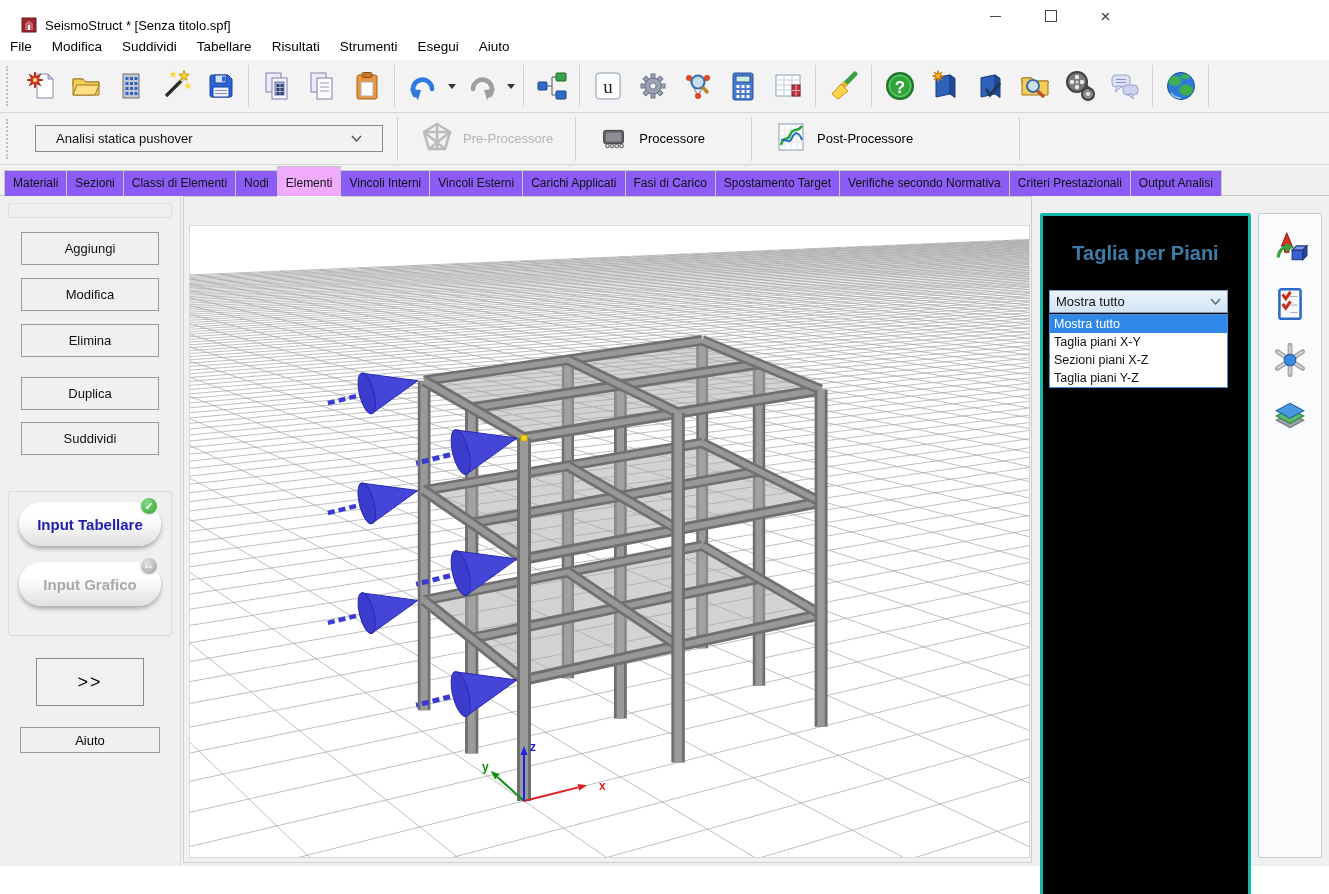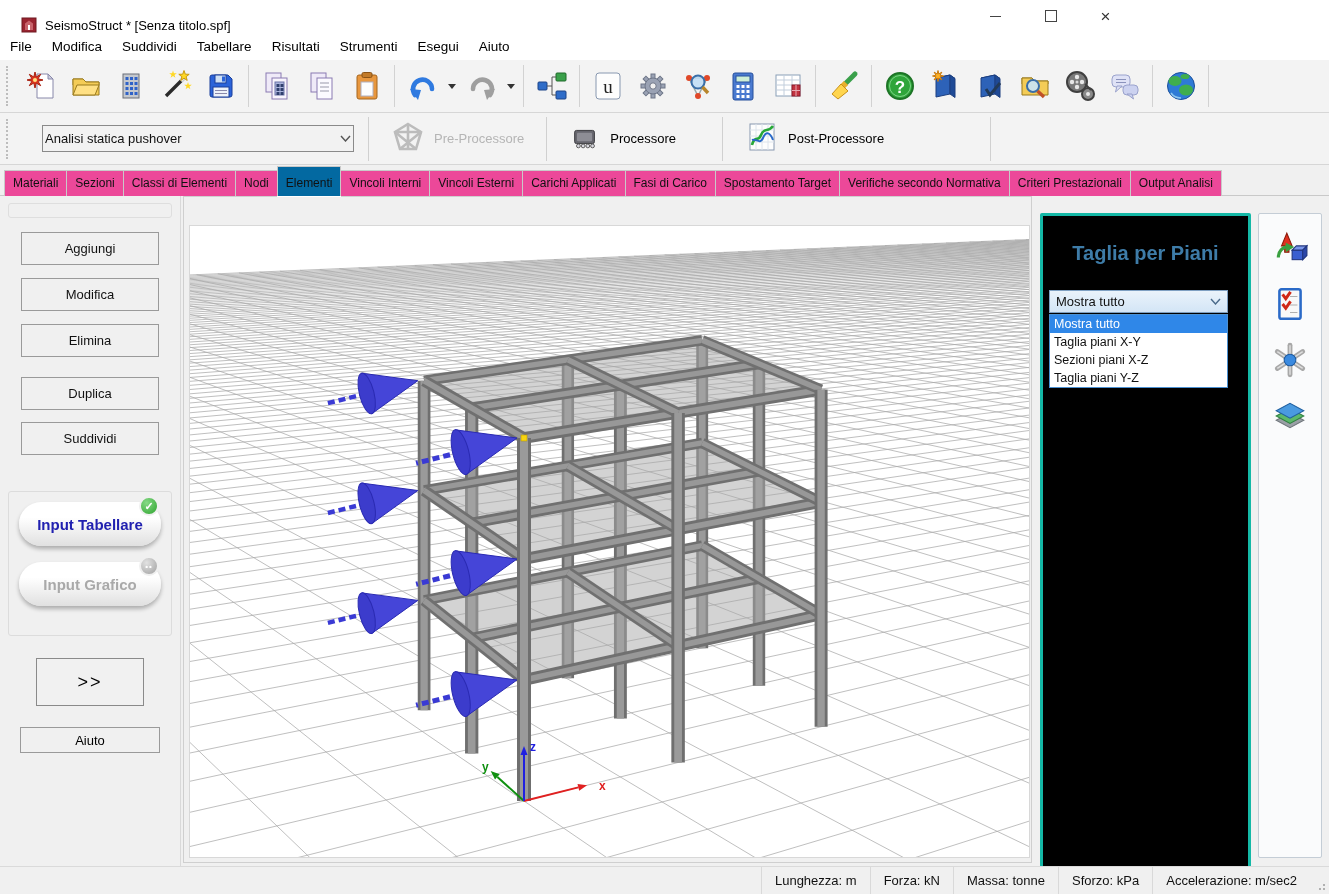--- a/index.html
+++ b/index.html
@@ -30,33 +30,33 @@
   .tsep{width:1px;height:42px;background:#d2d2d2;margin:0 5px;flex:0 0 auto;}
   .tbtn{width:45px;height:46px;background:transparent;border:none;display:flex;align-items:center;
         justify-content:center;padding:0;flex:0 0 auto;}
   .tbtn svg{display:block;}
   .caret-btn{width:14px;height:46px;display:flex;align-items:center;justify-content:center;border:none;background:transparent;padding:0;}
   .caret{width:0;height:0;border-left:4px solid transparent;border-right:4px solid transparent;border-top:5px solid #333;}
 
   .toolbar2{position:absolute;left:0;top:113px;width:1329px;height:52px;background:#f3f3f3;
             border-bottom:1px solid #d6d6d6;display:flex;align-items:center;padding-left:4px;box-sizing:border-box;}
   .combo1{width:306px;height:25px;background:#f2f2f2;border:1px solid #8a8a8a;display:flex;
-          align-items:center;justify-content:space-between;padding:0 2px;font-size:13px;margin-left:24px;}
+          align-items:center;justify-content:space-between;padding:0 20px;font-size:13px;margin-left:17px;}
   .procbtn{display:flex;align-items:center;gap:9px;padding:0 16px;font-size:13px;background:transparent;border:none;height:46px;}
   .procbtn .plabel{white-space:nowrap;}
   .procbtn.disabled .plabel{color:#b5b5b5;}
   .t2sep{width:1px;height:44px;background:#d0d0d0;margin:0 6px;}
 
   
   .tabbar{position:absolute;left:0;top:165px;width:1329px;height:31px;background:#f0f0f0;
           display:flex;align-items:flex-end;padding-left:4px;box-sizing:border-box;
           box-shadow:inset 0 -1px 0 #c9c9c9;}
-  .tab{padding:5px 8px 6px;background:#ec4899;border:1px solid #c9c9c9;border-bottom:none;
+  .tab{padding:5px 8px 6px;background:#8b5cf6;border:1px solid #c9c9c9;border-bottom:none;
        margin-right:-1px;font-size:12px;white-space:nowrap;position:relative;}
-  .tab.active{background:#0369a1;padding-top:9px;z-index:2;box-shadow:0 1px 0 #fff;}
+  .tab.active{background:#f0abfc;padding-top:9px;z-index:2;box-shadow:0 1px 0 #fff;}
 
   
   .content{position:absolute;left:0;top:196px;width:1329px;height:670px;background:#f0f0f0;}
 
   
   .sidebar{position:absolute;left:0;top:0;width:181px;height:670px;border-right:1px solid #d9d9d9;box-sizing:border-box;}
   .side-groupbox-top{margin:7px 8px 0;height:13px;border:1px solid #dedede;border-radius:3px;}
   .side-btn{display:block;margin:13px auto 0;width:138px;height:33px;background:#f0f0f0;
             border:1px solid #9a9a9a;font-size:13px;color:#111;font-family:"Liberation Sans",sans-serif;}
   .side-groupbox2{margin:36px 8px 0;height:145px;border:1px solid #dcdcdc;border-radius:3px;box-sizing:border-box;}
@@ -905,30 +905,14 @@
             </svg></span></button>
         <button class="strip-icon" style="border: none; background: transparent; padding: 0px; display: block;"><span><svg viewBox="0 0 34 34" width="36" height="36">
               <polygon points="4,21 17,14 30,21 17,28" fill="#9aa0a6" stroke="#70767c"></polygon>
               <polygon points="4,17 17,10 30,17 17,24" fill="#5cb86a" stroke="#2f8040"></polygon>
               <polygon points="4,12 17,5 30,12 17,19" fill="#4a9ae0" stroke="#2060a0"></polygon>
             </svg></span></button>
       </div>
 
   </div>
 
-  <div class="statusbar" id="statusbar">
-      <div class="sb">Lunghezza: m</div>
-      <div class="sb">Forza: kN</div>
-      <div class="sb">Massa: tonne</div>
-      <div class="sb">Sforzo: kPa</div>
-      <div class="sb">Accelerazione: m/sec2</div>
-      <div class="resize-grip">
-        <svg width="10" height="10" viewBox="0 0 10 10">
-          <g fill="#b0b0b0">
-            <rect x="7" y="7" width="2" height="2"></rect>
-            <rect x="7" y="3" width="2" height="2"></rect>
-            <rect x="3" y="7" width="2" height="2"></rect>
-          </g>
-        </svg>
-      </div>
-    </div>
 
 </div>
 
 </body></html>

